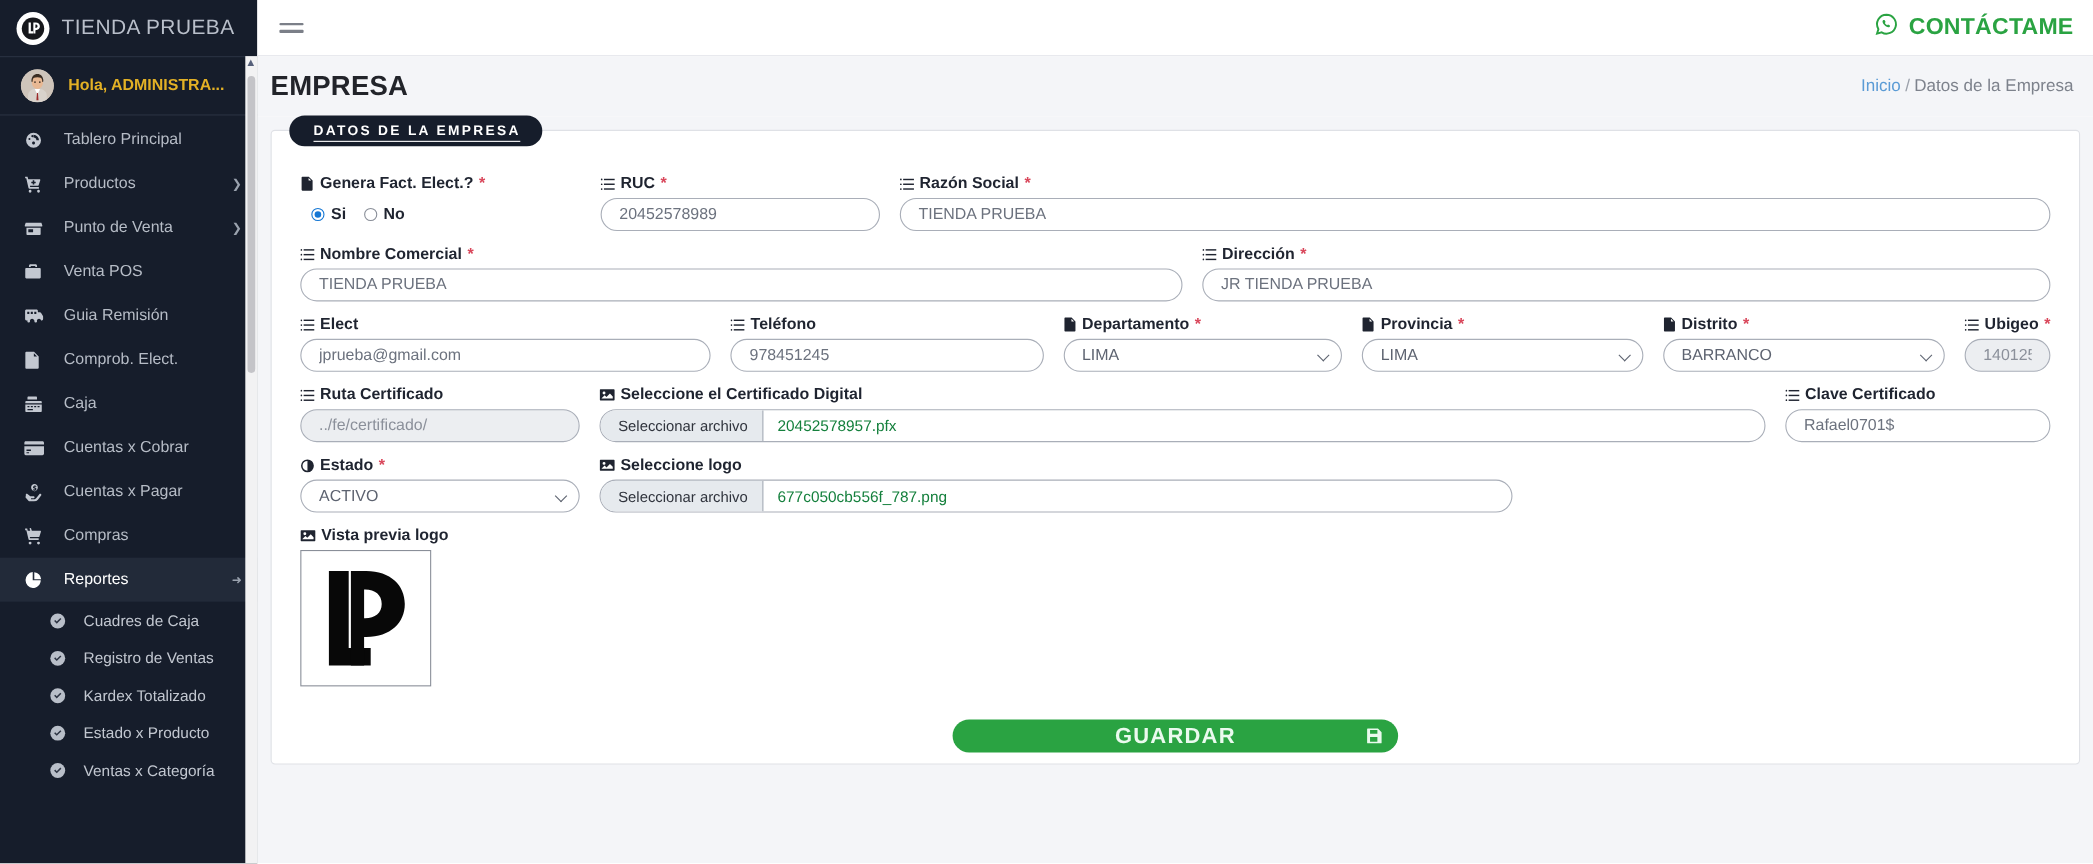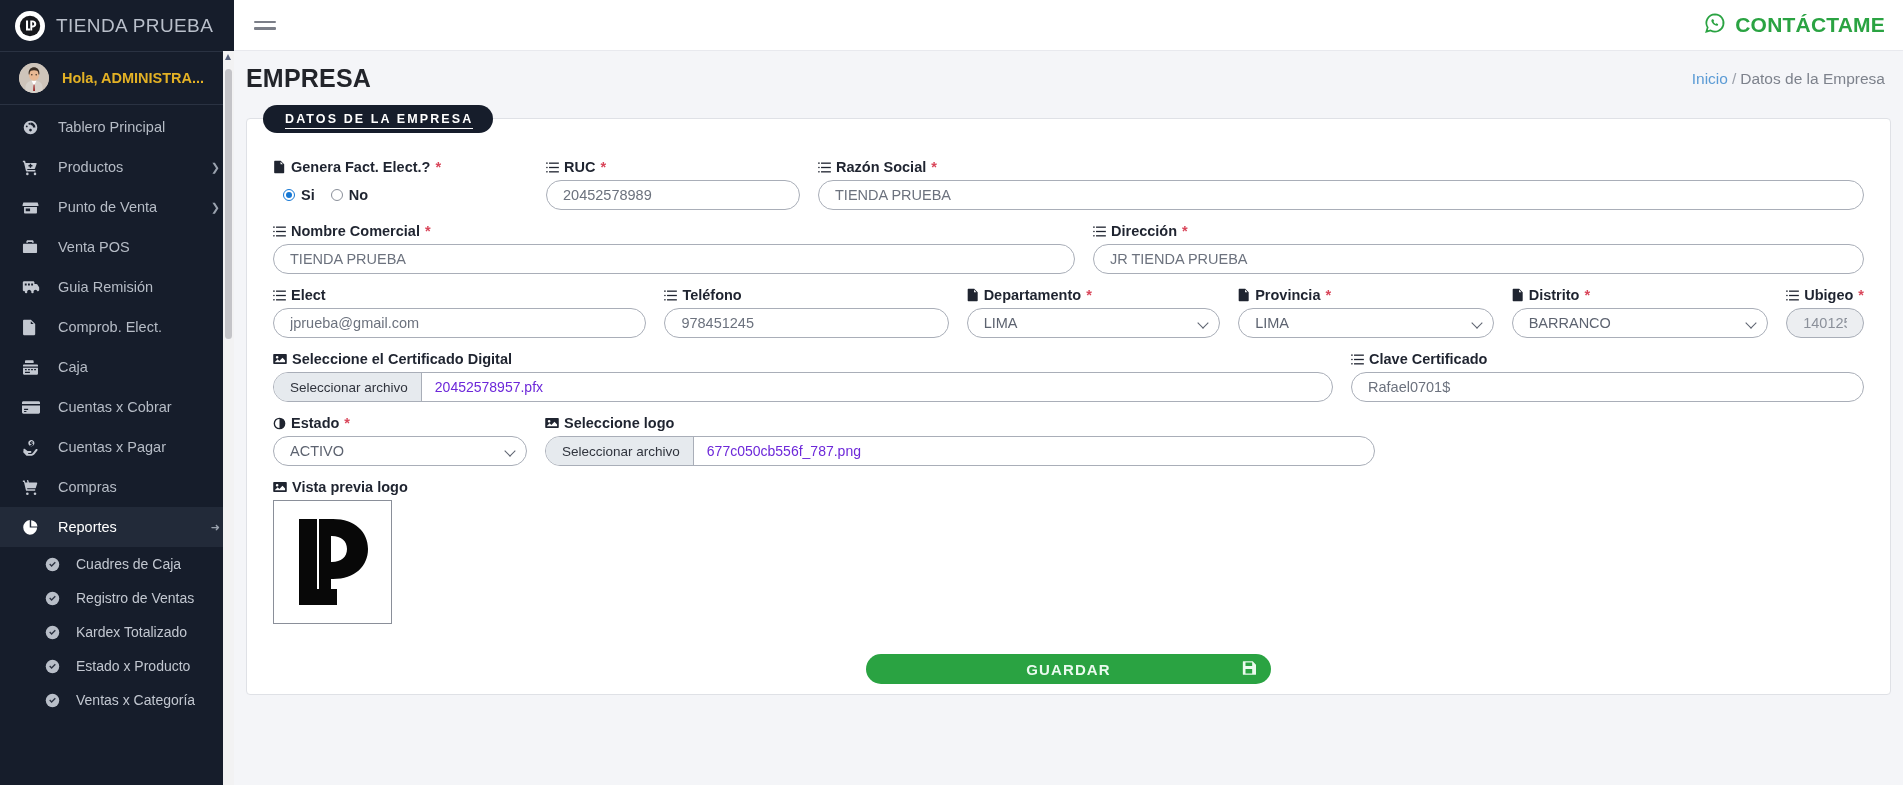--- a/index.html
+++ b/index.html
@@ -187,33 +187,33 @@
     border: 1px solid #a9aeb8; border-radius: 17px; overflow: hidden;
     background: #fff; width: 100%;
   }
   .file .btn {
     background: #e6eaee; color: #30343d; font-size: 13.5px;
     padding: 0 13px 0 16px; display: flex; align-items: center;
     border-right: 1px solid #a9aeb8; cursor: pointer; white-space: nowrap; text-align: right;
   }
   .file .fname {
     flex: 1; display: flex; align-items: center;
-    padding-left: 13px; font-size: 14px; color: #6d28d9; white-space: nowrap; overflow: hidden;
+    padding-left: 13px; font-size: 14px; color: #15803d; white-space: nowrap; overflow: hidden;
   }
 
   
   .preview {
     width: 119px; height: 124px; border: 1px solid #8a8f99; background: #fff;
     display: flex; align-items: center; justify-content: center;
   }
 
   .save-row { display: flex; justify-content: center; margin-top: 30px; }
   .btn-save {
     width: 405px; height: 30px; background: #2aa342; border: none; border-radius: 17px;
-    color: #eafaee; font-size: 15px; font-weight: bold; letter-spacing: 1.1px;
+    color: #eafaee; font-size: 20px; font-weight: bold; letter-spacing: 1.1px;
     display: flex; align-items: center; justify-content: center;
     position: relative; cursor: pointer; font-family: "Liberation Sans", sans-serif;
   }
   .btn-save .sv-ic { position: absolute; right: 14px; top: 6px; color: #eafaee; }
 </style>
 </head>
 <body>
 
 <div id="app">
 
@@ -631,20 +631,36 @@
                   </svg>
               </span>
               <span>Ubigeo</span>
                 <span class="req">*</span>
             </div>
             <input class="inp ro" readonly="" value="140125" style="">
           </div>
         </div>
 
         <div class="row">
+          <div class="fg" style="width:272px;">
+            <div class="lab">
+              <span class="li">
+                <svg width="13" height="13" viewBox="0 0 18 16" fill="currentColor">
+                    <circle cx="1.3" cy="2" r="1.1"></circle>
+                    <circle cx="1.3" cy="8" r="1.1"></circle>
+                    <circle cx="1.3" cy="14" r="1.1"></circle>
+                    <rect x="4.2" y="1.1" width="13.6" height="1.8"></rect>
+                    <rect x="4.2" y="7.1" width="13.6" height="1.8"></rect>
+                    <rect x="4.2" y="13.1" width="13.6" height="1.8"></rect>
+                  </svg>
+              </span>
+              <span>Ruta Certificado</span>
+            </div>
+            <input class="inp ro" readonly="" value="../fe/certificado/" style="">
+          </div>
           <div class="fg" style="width:1078px;">
             <div class="lab">
               <span class="li">
                 <svg width="14" height="12" viewBox="0 0 18 15" fill="currentColor">
                     <path d="M1.2 1h15.6c.5 0 .9.4.9.9v11.2c0 .5-.4.9-.9.9H1.2c-.5 0-.9-.4-.9-.9V1.9c0-.5.4-.9.9-.9zm1.3 10.6h13V9.3l-3.3-3.4-4 4.1-2.2-2.2-3.5 3.5v.3zm2.8-8a1.7 1.7 0 100 3.4 1.7 1.7 0 000-3.4z"></path>
                   </svg>
               </span>
               <span>Seleccione el Certificado Digital</span>
             </div>
             <div class="file">

